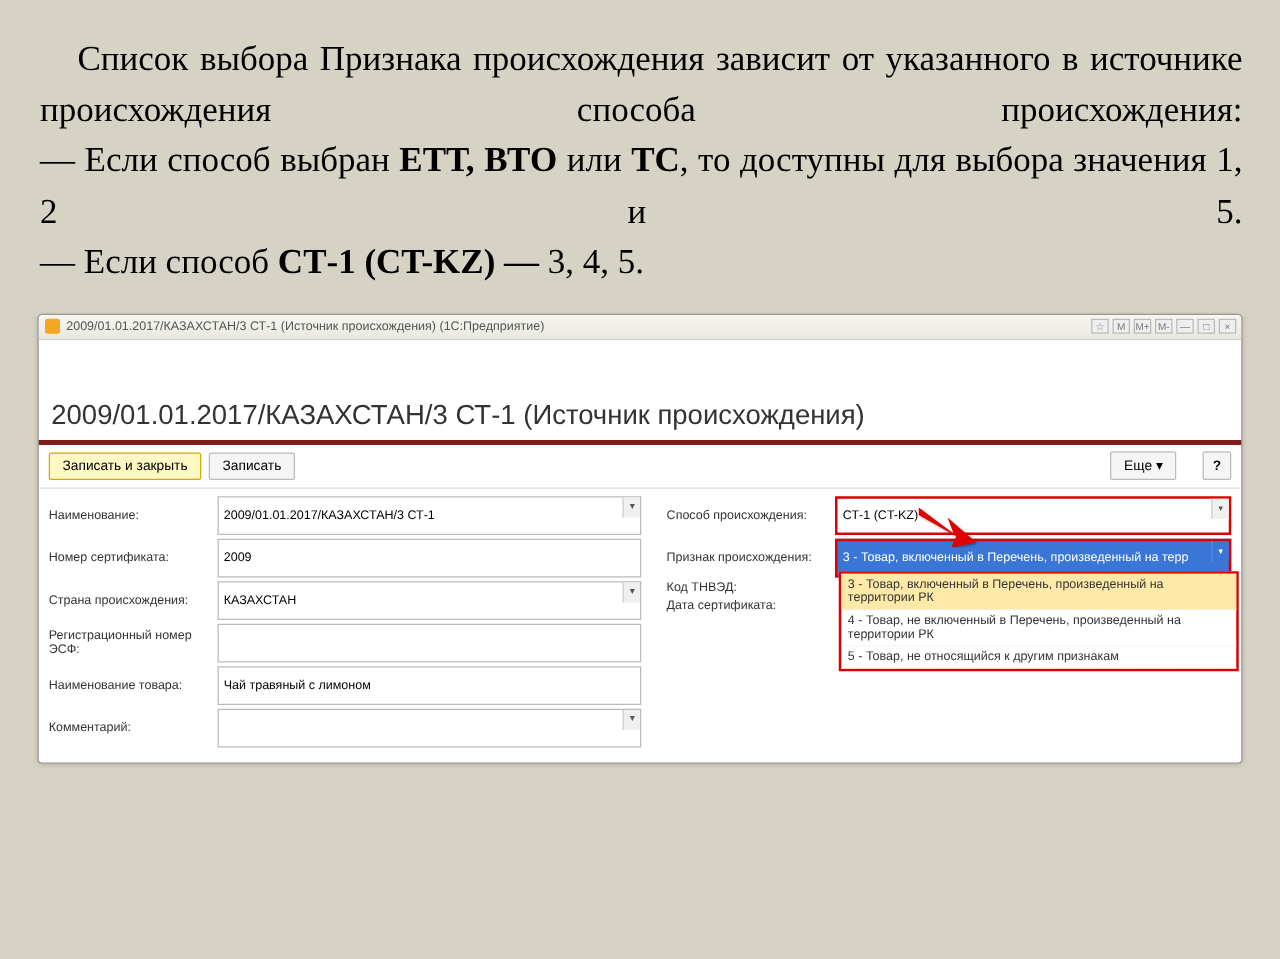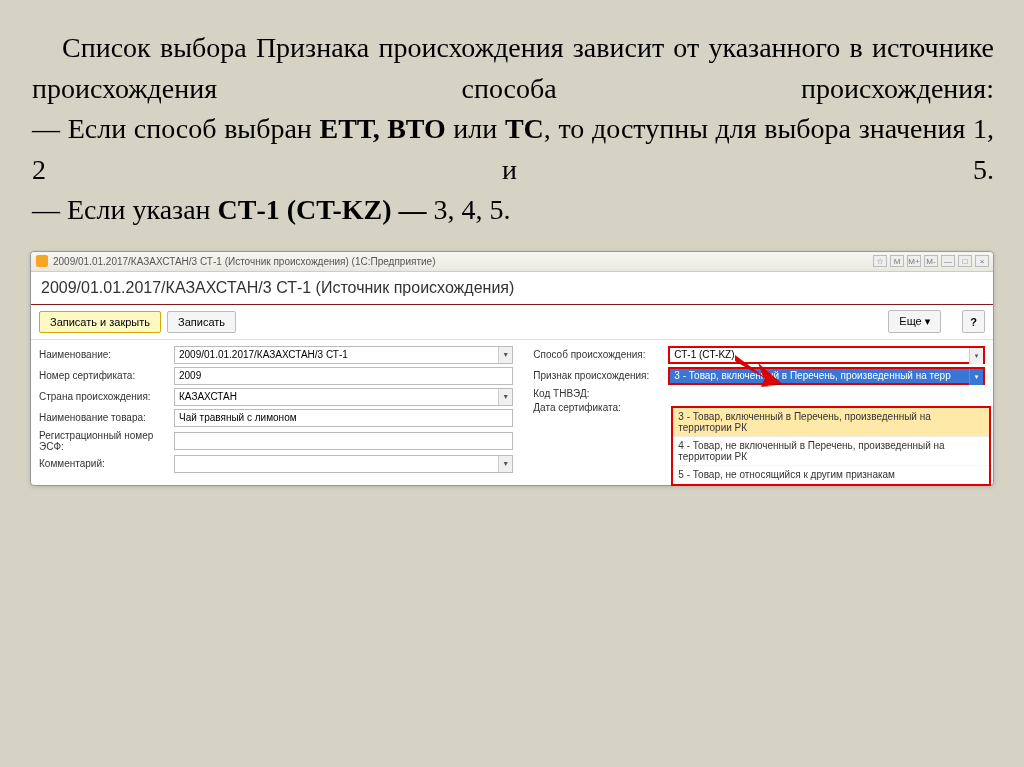--- a/index.html
+++ b/index.html
@@ -57,23 +57,24 @@
     background: #eee;
     border: 1px solid #bbb;
     font-size: 8px;
     display: flex;
     align-items: center;
     justify-content: center;
     color: #777;
   }
   .main-title {
     padding: 7px 10px 7px 10px;
-    font-size: 16px;
-    border-bottom: 1px solid #7f1d1d;
+    font-size: 22px;
+    border-bottom: 4px solid #7f1d1d;
     color: #333;
+    margin-top: 40px;
   }
   .toolbar {
     padding: 6px 8px;
     display: flex;
     align-items: center;
     gap: 6px;
     border-bottom: 1px solid #ddd;
     position: relative;
   }
   .btn {
@@ -109,21 +110,21 @@
     gap: 5px;
   }
   .label {
     font-size: 10px;
     color: #333;
     width: 130px;
     flex-shrink: 0;
   }
   .input {
     flex: 1;
-    height: 18px;
+    height: 31px;
     border: 1px solid #bbb;
     font-size: 10px;
     padding: 0 4px;
     background: #fff;
     display: flex;
     align-items: center;
     position: relative;
   }
   .input .drop {
     position: absolute;
@@ -174,21 +175,21 @@
 </style>
 </head>
 <body>
 
 <div class="description">
   <span class="indent" style="text-align:justify;text-align-last:justify">Список выбора Признака происхождения зависит от указанного в источнике происхождения способа происхождения:</span>
   <span style="display:block;text-align:justify;text-align-last:justify">
     <span>— Если способ выбран </span><span class="bold">ЕТТ, ВТО</span><span> или </span><span class="bold">ТС</span><span>, то доступны для выбора значения 1, 2 и 5.</span>
   </span>
   <span style="display:block;text-align:left">
-    <span>— Если указан </span><span class="bold">СТ-1 (CT-KZ) —</span><span> 3, 4, 5.</span>
+    <span>— Если способ </span><span class="bold">СТ-1 (CT-KZ) —</span><span> 3, 4, 5.</span>
   </span>
 </div>
 
 <div class="app-window">
   <div class="titlebar">
     <span class="icon"></span>
     <span>2009/01.01.2017/КАЗАХСТАН/3 СТ-1 (Источник происхождения)   (1С:Предприятие)</span>
     <div class="right-icons">
       <span class="win-btn">☆</span>
       <span class="win-btn">M</span>
@@ -227,29 +228,29 @@
           </div>
       </div>
       <div class="row">
         <div class="label">Страна происхождения:</div>
         <div class="input">
             <span>КАЗАХСТАН</span>
             <span class="drop">▼</span>
           </div>
       </div>
       <div class="row">
+        <div class="label">Регистрационный номер ЭСФ:</div>
+        <div class="input">
+            <span></span>
+          </div>
+      </div>
+      <div class="row">
         <div class="label">Наименование товара:</div>
         <div class="input">
             <span>Чай травяный с лимоном</span>
-          </div>
-      </div>
-      <div class="row">
-        <div class="label">Регистрационный номер ЭСФ:</div>
-        <div class="input">
-            <span></span>
           </div>
       </div>
       <div class="row">
         <div class="label">Комментарий:</div>
         <div class="input">
             <span></span>
             <span class="drop">▼</span>
           </div>
       </div>
     </div>

